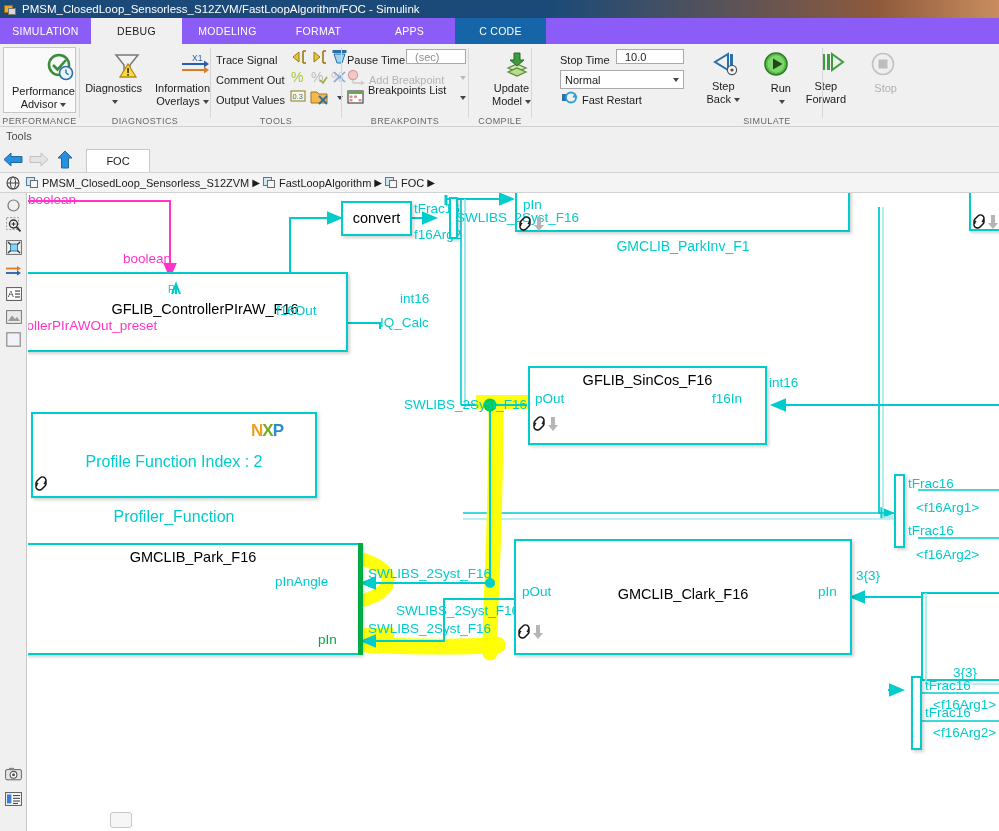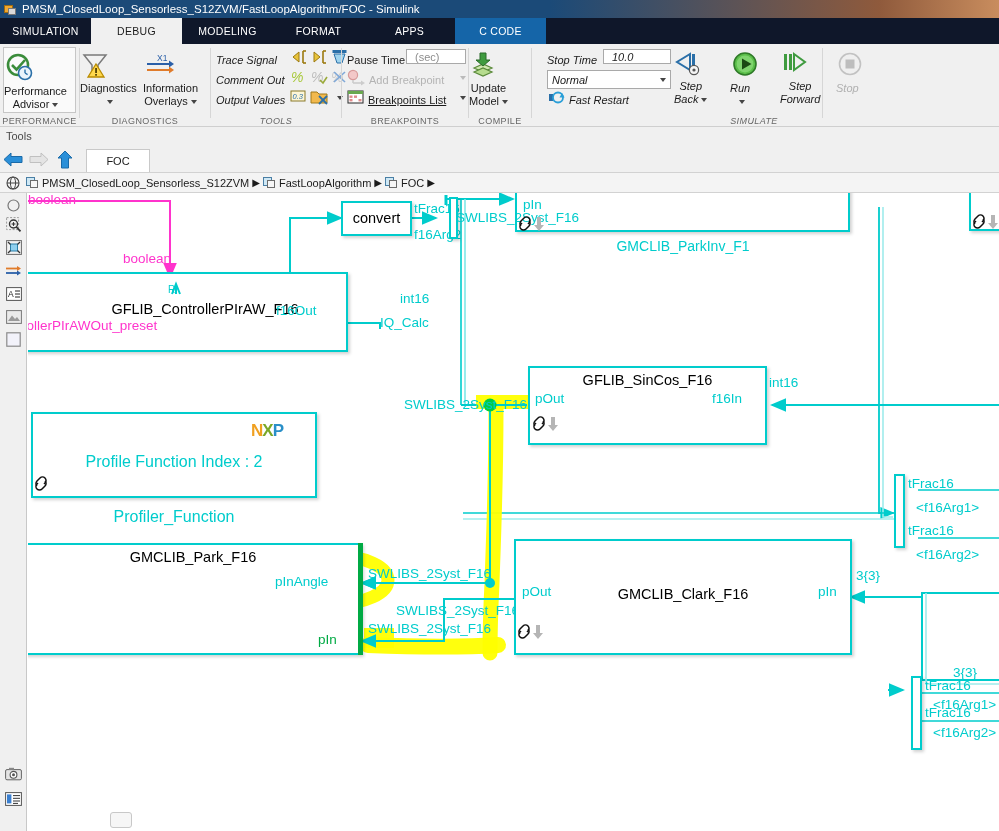--- a/index.html
+++ b/index.html
@@ -24,21 +24,21 @@
   }
   .tb-icon .sq1{position:absolute;left:0;top:2px;width:9px;height:8px;background:#f0a830;border:1px solid #9c6a12;}
   .tb-icon .sq2{position:absolute;left:4px;top:5px;width:8px;height:7px;background:#d9d9d9;border:1px solid #777;}
   .titlebar .tb-text{
     color:#ffffff; font-size:11.5px; font-family:"Liberation Sans",sans-serif; white-space:nowrap;
   }
 
   
   .tabstrip{
     position:absolute; left:0; top:18px; width:999px; height:26px;
-    background:#0f172a;
+    background:#8b5cf6;
     display:flex; align-items:stretch;
   }
   .tab{
     width:91px; display:flex; align-items:center; justify-content:center;
     color:#ffffff; font-size:10.5px; letter-spacing:.3px; cursor:default;
     font-family:"Liberation Sans",sans-serif;
   }
   .tab.w-sim{width:91px;}
   .tab.active{ background:#f0f0f0; color:#1b1b1b; }
   .tab.ccode{ background:#1565a8; }
@@ -51,21 +51,21 @@
   .rgroup{ position:absolute; top:0; height:83px; }
   .rgroup .glabel{
     position:absolute; bottom:1px; left:0; width:100%; text-align:center;
     font-size:9px; color:#666; letter-spacing:.4px;
     font-family:"Liberation Sans",sans-serif;
   }
   .rsep{ position:absolute; top:4px; width:1px; height:70px; background:#d6d6d6; }
 
   .bigbtn{
     position:absolute; top:3px; width:72px; height:66px;
-    display:flex; flex-direction:column; align-items:flex-start; justify-content:flex-start;
+    display:flex; flex-direction:column; align-items:flex-end; justify-content:flex-start;
     padding-top:4px; cursor:default;
   }
   .bigbtn.framed{ border:1px solid #c6c6c6; background:#fafafa; }
   .bigbtn .blab{
     font-size:11px; text-align:center; line-height:12.5px; color:#1b1b1b; margin-top:3px;
     font-family:"Liberation Sans",sans-serif;
   }
   .bigbtn.dis .blab{ color:#b0b0b0; }
   .caret{ display:inline-block; width:0;height:0;border-left:3.5px solid transparent;border-right:3.5px solid transparent;border-top:4px solid #444; vertical-align:middle; margin-left:3px;}
   .caret.dis{ border-top-color:#bbb; }
@@ -214,21 +214,21 @@
           <polygon points="26,9.6 31,13 26,16.4" fill="#2a5fa8"></polygon>
           <line x1="4" y1="19" x2="26" y2="19" stroke="#e07b2a" stroke-width="2"></line>
           <polygon points="26,15.6 31,19 26,22.4" fill="#e07b2a"></polygon>
         </svg>
         <div class="blab"><span>Information</span><br><span>Overlays</span><span class="caret"></span></div>
       </div>
       <div class="glabel">DIAGNOSTICS</div>
     </div>
     <div class="rsep" style="left:210px;"></div>
 
-    <div class="rgroup" style="left:211px;width:130px;font-style:italic;">
+    <div class="rgroup" style="left:211px;width:130px;">
       <div class="rowbtn" style="left:5px;top:6px;">
         <span>Trace Signal</span>
       </div>
       <div class="rowbtn" style="left:5px;top:26px;">
         <span>Comment Out</span>
       </div>
       <div class="rowbtn" style="left:5px;top:46px;">
         <span>Output Values</span>
       </div>
 
@@ -295,21 +295,21 @@
       <span class="caret dis" style="position:absolute;left:115px;top:32px;"></span>
 
       <svg style="position:absolute;left:5px;top:45px;" width="17" height="16" viewBox="0 0 17 16">
         <rect x="1" y="2" width="15" height="12" fill="#fff" stroke="#3a3a3a" stroke-width="1.1"></rect>
         <rect x="1" y="2" width="15" height="3" fill="#6aa84f"></rect>
         <rect x="2.5" y="6.5" width="3" height="2.4" fill="#e08a8a"></rect>
         <rect x="7" y="6.5" width="3" height="2.4" fill="#e08a8a"></rect>
         <rect x="2.5" y="10" width="3" height="2.4" fill="#e08a8a"></rect>
         <rect x="11.5" y="10" width="3" height="2.4" fill="#e08a8a"></rect>
       </svg>
-      <div class="rowbtn" style="left:26px;top:46px;text-decoration:underline;">
+      <div class="rowbtn" style="left:26px;top:36px;">
         <span>Breakpoints List</span>
       </div>
       <span class="caret" style="position:absolute;left:115px;top:52px;"></span>
 
       <div class="glabel">BREAKPOINTS</div>
     </div>
     <div class="rsep" style="left:468px;"></div>
 
     <div class="rgroup" style="left:469px;width:62px;">
       <div class="bigbtn" style="left:0;width:62px;">
@@ -317,21 +317,21 @@
           <path d="M5,17 L14,13 L23,17 L14,21 Z" fill="#cfe8b0" stroke="#5a8a3a" stroke-width="1.2"></path>
           <path d="M5,21 L14,17 L23,21 L14,25 Z" fill="#b6dc8e" stroke="#5a8a3a" stroke-width="1.2"></path>
           <path d="M11,2 L17,2 L17,9 L21,9 L14,15 L7,9 L11,9 Z" fill="#3f9b3f" stroke="#2a6b2a" stroke-width="1"></path>
         </svg>
         <div class="blab"><span>Update</span><br><span>Model</span><span class="caret"></span></div>
       </div>
       <div class="glabel">COMPILE</div>
     </div>
     <div class="rsep" style="left:531px;"></div>
 
-    <div class="rgroup" style="left:544px;width:285px;font-style:italic;">
+    <div class="rgroup" style="left:557px;width:285px;">
       <div class="rowbtn" style="left:3px;top:6px;">
         <span>Stop Time</span>
       </div>
       <div class="tbox" style="left:59px;top:5px;width:68px;">10.0</div>
       <div class="combo" style="left:3px;top:26px;width:124px;">
         <span>Normal</span>
         <span class="caret"></span>
       </div>
       <svg style="position:absolute;left:4px;top:46px;" width="17" height="15" viewBox="0 0 17 15">
         <rect x="1" y="4" width="4" height="7" fill="#2a6fa8"></rect>

